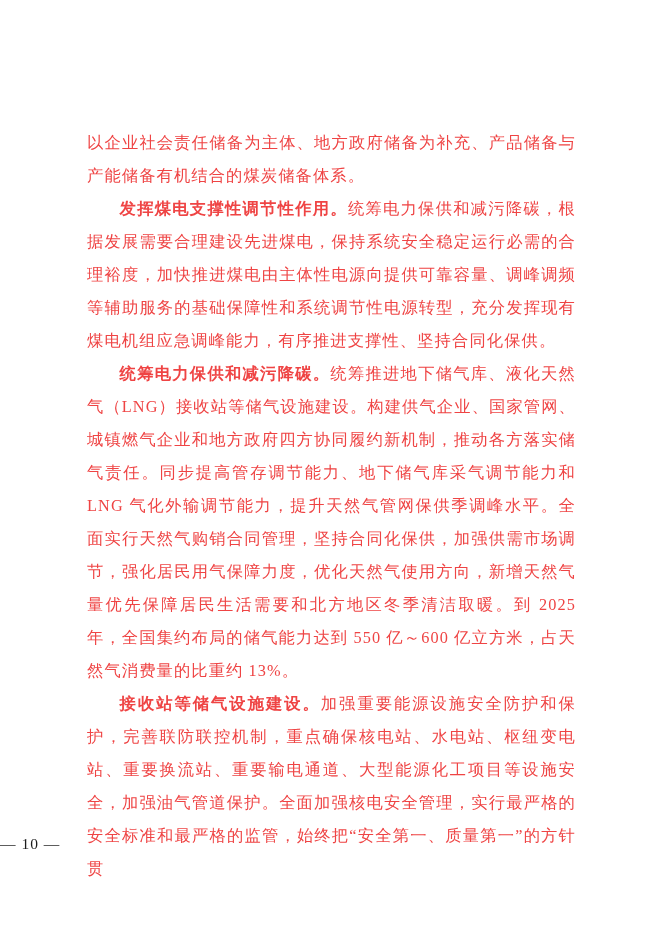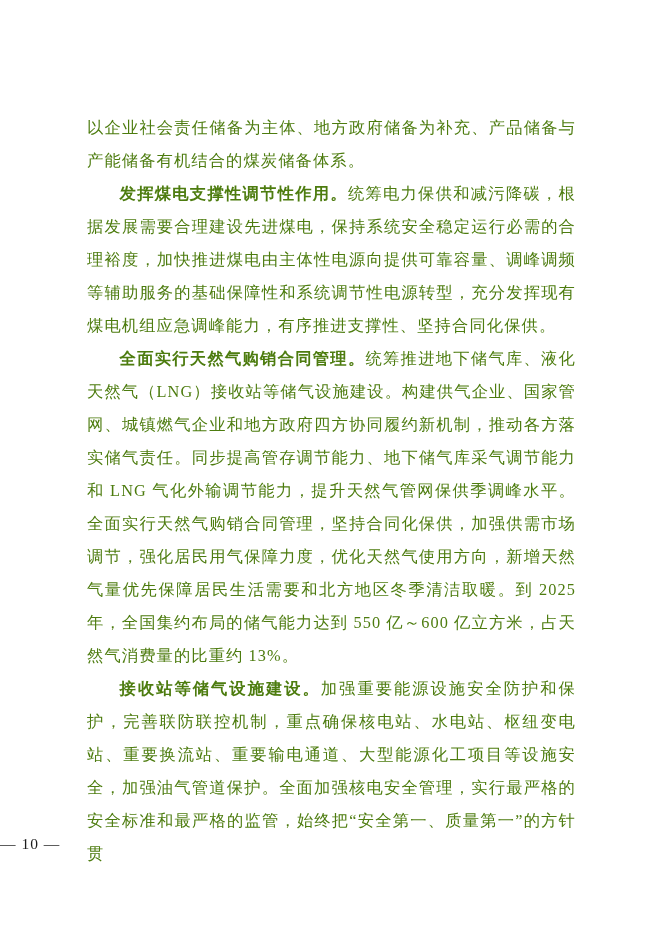--- a/index.html
+++ b/index.html
@@ -11,25 +11,25 @@
     position: relative;
     width: 661px;
     height: 935px;
     background: #ffffff;
     overflow: hidden;
     font-family: "Liberation Serif", "DejaVu Serif", serif;
   }
   .doc-body {
     position: absolute;
     left: 87px;
-    top: 111px;
+    top: 126px;
     width: 489px;
     font-size: 16.3px;
     line-height: 33px;
-    color: #4d7c0f;
+    color: #ef4444;
     text-align: justify;
     text-justify: inter-ideograph;
     letter-spacing: 1.1px;
   }
   .para {
     margin: 0;
     padding: 0;
     text-indent: 2em;
   }
   .para.no-indent {
@@ -53,20 +53,20 @@
 </head>
 <body>
 
 <div class="page">
   <div class="doc-body">
 
     <p class="para no-indent"><span>以企业社会责任储备为主体、地方政府储备为补充、产品储备与产能储备有机结合的煤炭储备体系。</span></p>
 
     <p class="para"><span class="lead">发挥煤电支撑性调节性作用。</span><span>统筹电力保供和减污降碳，根据发展需要合理建设先进煤电，保持系统安全稳定运行必需的合理裕度，加快推进煤电由主体性电源向提供可靠容量、调峰调频等辅助服务的基础保障性和系统调节性电源转型，充分发挥现有煤电机组应急调峰能力，有序推进支撑性、坚持合同化保供。</span></p>
 
-    <p class="para"><span class="lead">全面实行天然气购销合同管理。</span><span>统筹推进地下储气库、液化天然气（LNG）接收站等储气设施建设。构建供气企业、国家管网、城镇燃气企业和地方政府四方协同履约新机制，推动各方落实储气责任。同步提高管存调节能力、地下储气库采气调节能力和 LNG 气化外输调节能力，提升天然气管网保供季调峰水平。全面实行天然气购销合同管理，坚持合同化保供，加强供需市场调节，强化居民用气保障力度，优化天然气使用方向，新增天然气量优先保障居民生活需要和北方地区冬季清洁取暖。到 2025 年，全国集约布局的储气能力达到 550 亿～600 亿立方米，占天然气消费量的比重约 13%。</span></p>
+    <p class="para"><span class="lead">统筹电力保供和减污降碳。</span><span>统筹推进地下储气库、液化天然气（LNG）接收站等储气设施建设。构建供气企业、国家管网、城镇燃气企业和地方政府四方协同履约新机制，推动各方落实储气责任。同步提高管存调节能力、地下储气库采气调节能力和 LNG 气化外输调节能力，提升天然气管网保供季调峰水平。全面实行天然气购销合同管理，坚持合同化保供，加强供需市场调节，强化居民用气保障力度，优化天然气使用方向，新增天然气量优先保障居民生活需要和北方地区冬季清洁取暖。到 2025 年，全国集约布局的储气能力达到 550 亿～600 亿立方米，占天然气消费量的比重约 13%。</span></p>
 
     <p class="para"><span class="lead">接收站等储气设施建设。</span><span>加强重要能源设施安全防护和保护，完善联防联控机制，重点确保核电站、水电站、枢纽变电站、重要换流站、重要输电通道、大型能源化工项目等设施安全，加强油气管道保护。全面加强核电安全管理，实行最严格的安全标准和最严格的监管，始终把“安全第一、质量第一”的方针贯</span></p>
 
   </div>
 
   <div class="page-footer">— 10 —</div>
 </div>
 
 </body></html>

